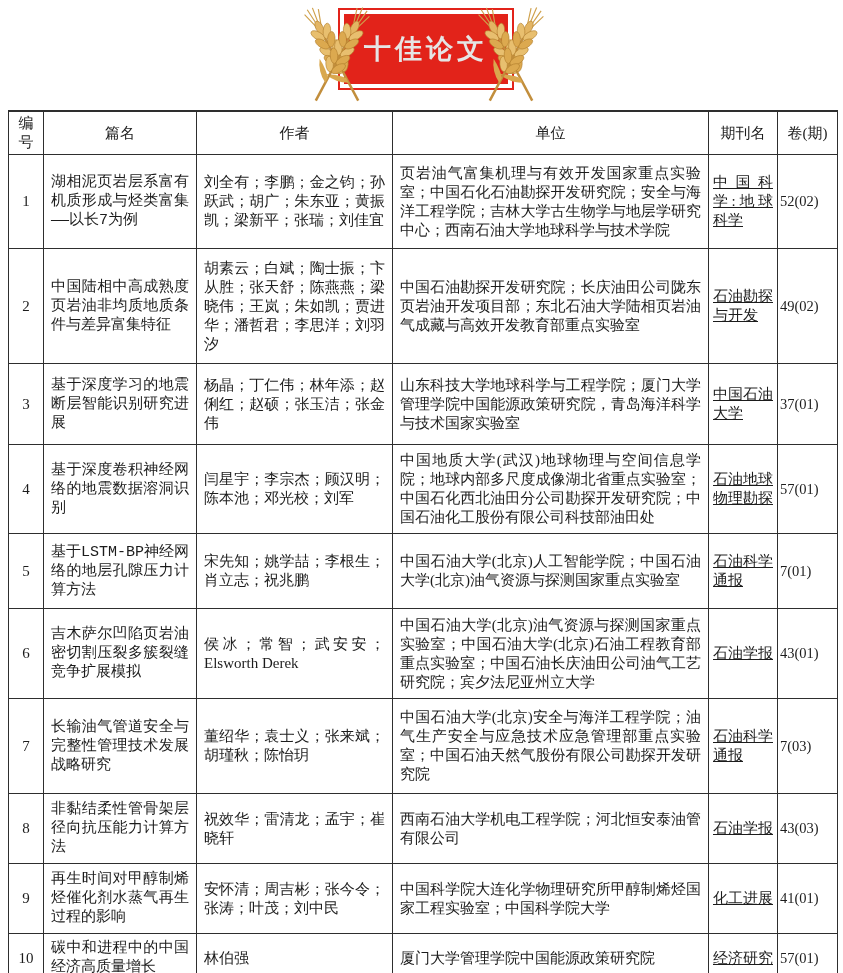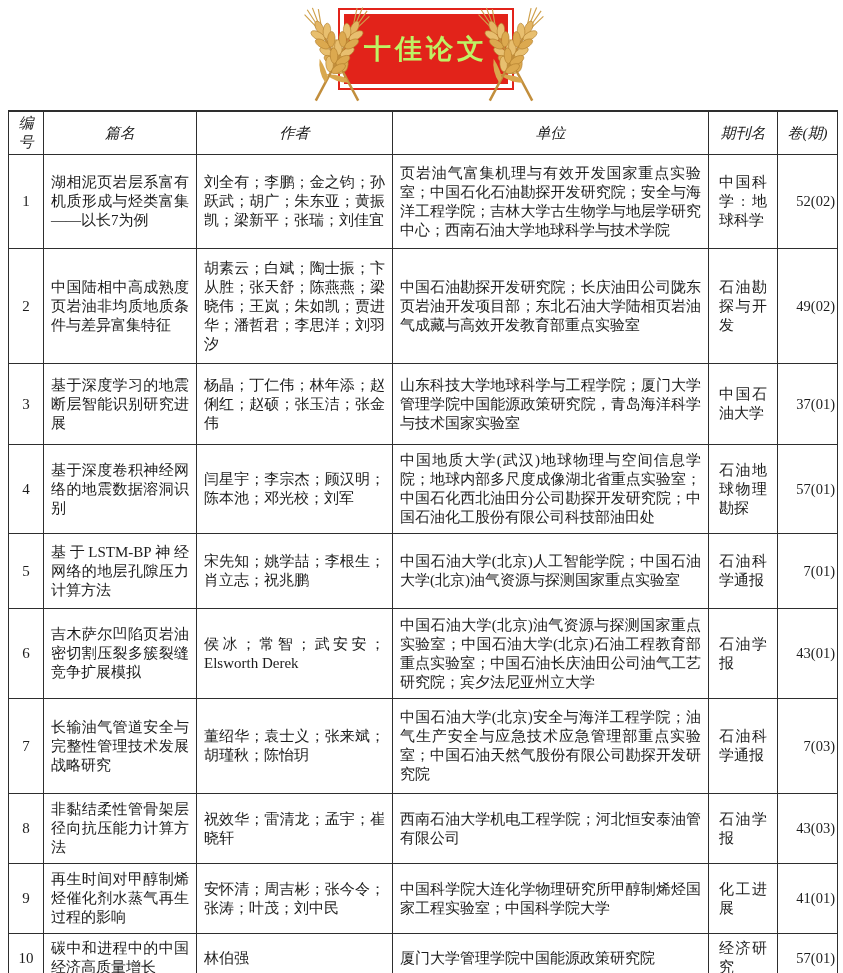--- a/index.html
+++ b/index.html
@@ -5,44 +5,44 @@
   html,body{margin:0;padding:0;background:#ffffff;}
   body{width:843px;height:973px;position:relative;overflow:hidden;
        font-family:"Liberation Serif","DejaVu Serif",serif;color:#1c1c1c;}
 
   
   .banner-wrap{position:absolute;left:0;top:0;width:843px;height:110px;}
   .banner{position:absolute;left:338px;top:8px;width:164px;height:70px;
           border:2px solid #e2231a;padding:4px;background:#ffffff;z-index:1;}
   .banner-inner{width:100%;height:100%;background:#e2231a;display:flex;
                 align-items:center;justify-content:center;}
-  .banner-title{color:#bef264;font-family:"Liberation Sans","DejaVu Sans",sans-serif;
+  .banner-title{color:#e5e5e5;font-family:"Liberation Sans","DejaVu Sans",sans-serif;
                 font-weight:bold;font-size:27px;letter-spacing:4px;}
   .wheat{position:absolute;top:6px;width:122px;height:98px;z-index:2;}
   .wheat.left{left:276px;}
   .wheat.right{left:450px;}
 
   
   table.papers{position:absolute;left:8px;top:110px;width:829px;
                border-collapse:collapse;table-layout:fixed;
                font-size:15px;line-height:19px;}
   table.papers{border-top:2.5px solid #2e2e2e;border-bottom:2.5px solid #2e2e2e;
                border-left:1.2px solid #2e2e2e;border-right:1.2px solid #2e2e2e;}
   .papers th,.papers td{border:1px solid #2e2e2e;vertical-align:middle;
                padding:2px 7px;font-weight:normal;}
   .papers th{text-align:center;padding:2px 3px;}
   .col-num{width:35px;} .col-title{width:153px;} .col-authors{width:196px;}
   .col-org{width:316px;} .col-journal{width:69px;} .col-vol{width:60px;}
   td.c-num{text-align:center;}
-  td.c-title{text-align:justify;}
+  td.c-title{text-align:justify;font-family:Liberation Mono, monospace;}
   td.c-authors{text-align:justify;}
   td.c-org{text-align:justify;}
-  td.c-journal{text-align:justify;padding:2px 10px;}
-  td.c-vol{text-align:right;padding:2px 2px;font-size:14.5px;}
-  tr.rh0{height:28px;font-style:italic;} tr.rh1{height:94px;} tr.rh2{height:115px;}
+  td.c-journal{text-align:justify;padding:2px 4px;text-decoration:underline;}
+  td.c-vol{text-align:left;padding:2px 2px;font-size:14.5px;}
+  tr.rh0{height:28px;} tr.rh1{height:94px;} tr.rh2{height:115px;}
   tr.rh3{height:81px;}  tr.rh4{height:89px;} tr.rh5{height:75px;}
   tr.rh6{height:90px;}  tr.rh7{height:95px;} tr.rh8{height:70px;}
   tr.rh9{height:70px;}  tr.rh10{height:50px;}
 </style>
 </head>
 <body>
 
 <svg width="0" height="0" style="position:absolute" aria-hidden="true">
   <defs>
     <g id="ear">

